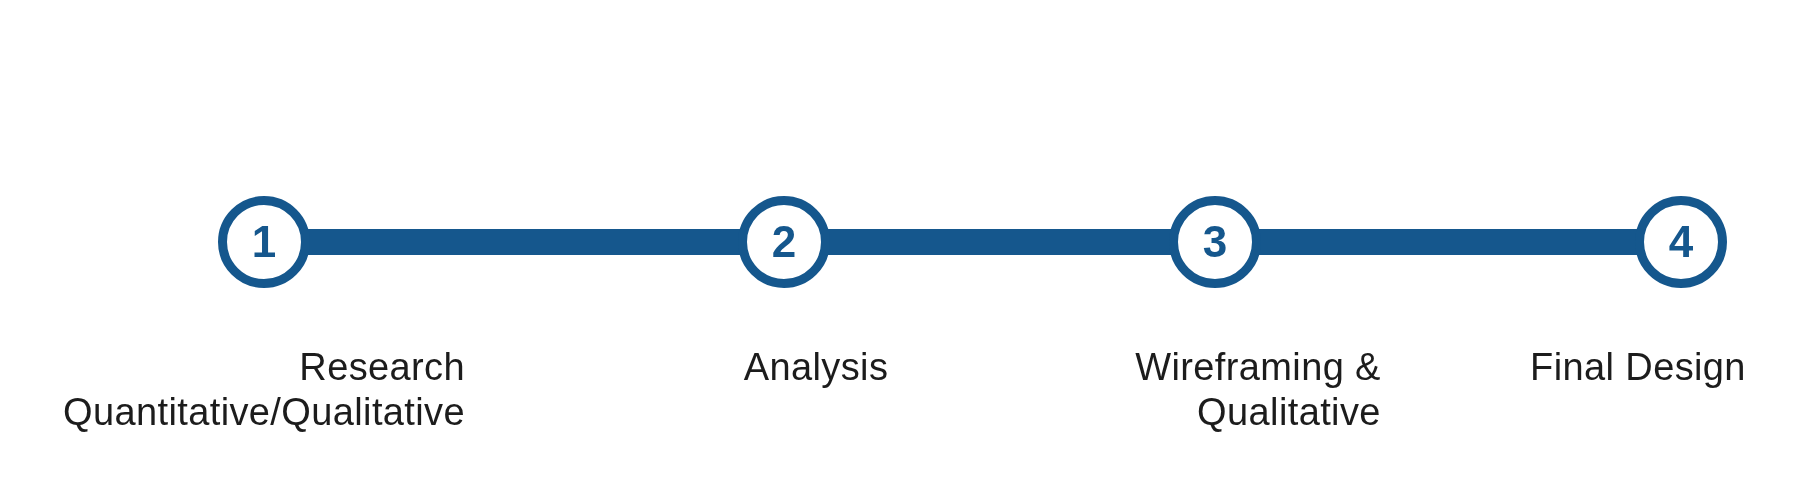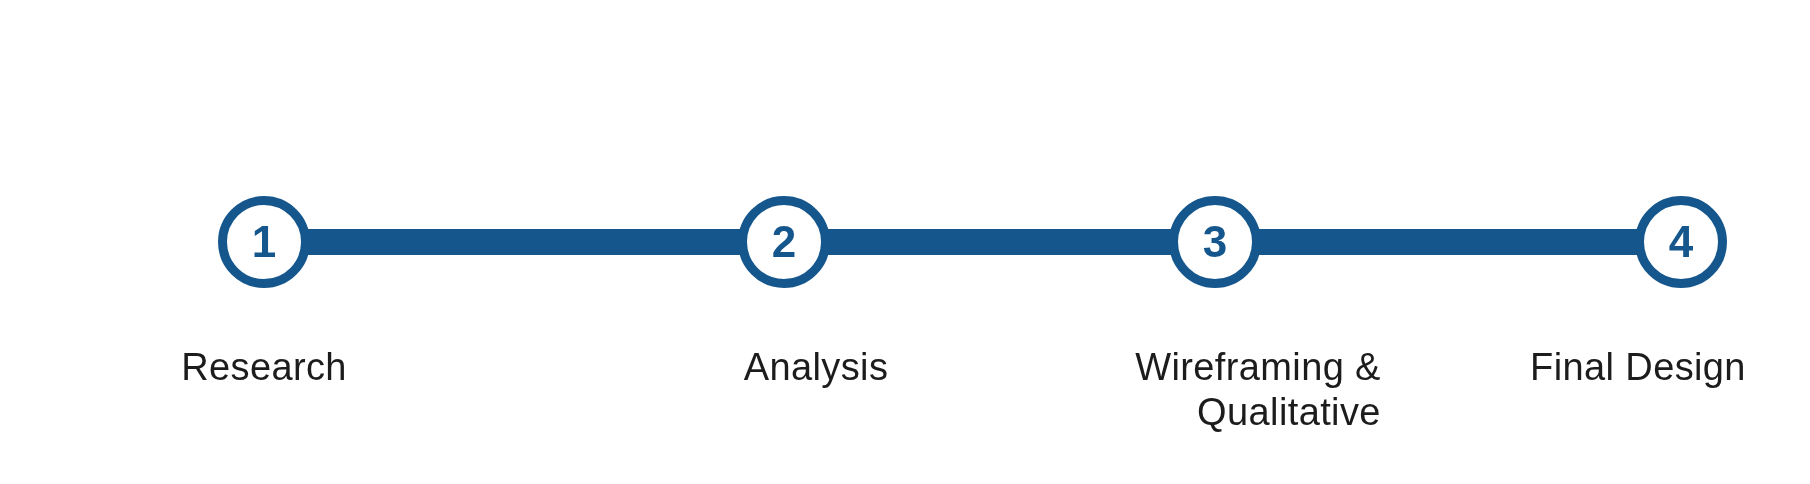--- a/index.html
+++ b/index.html
@@ -76,20 +76,21 @@
 <div class="canvas">
 
   <div class="track"></div>
 
   <div class="step s1">
     <div class="circle">
       <span class="num">1</span>
     </div>
     <div class="label">
       <span class="label-line">Research</span>
+      <span class="label-line">Quantitative/Qualitative</span>
     </div>
   </div>
 
   <div class="step s2">
     <div class="circle">
       <span class="num">2</span>
     </div>
     <div class="label">
       <span class="label-line">Analysis</span>
 

